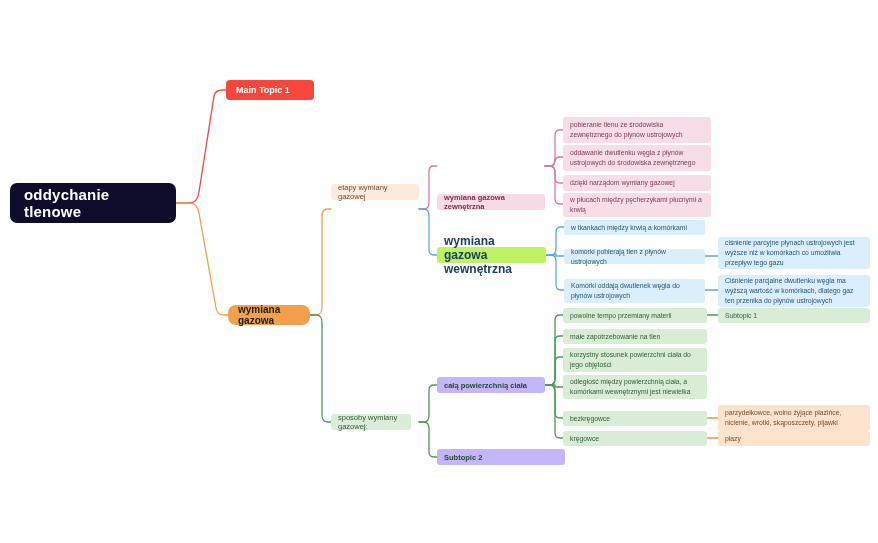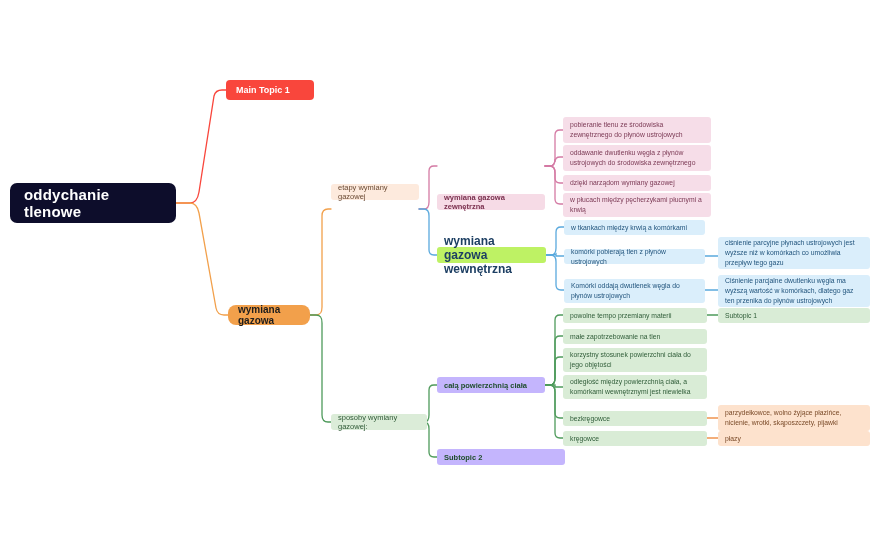--- a/index.html
+++ b/index.html
@@ -200,21 +200,21 @@
   </svg>
 
   <div class="node n-root" style="left:10px; top:183px; width:166px; height:40px;">oddychanie tlenowe</div>
 
   <div class="node n-red" style="left:226px; top:80px; width:88px; height:20px;">Main Topic 1</div>
 
   <div class="node n-orange" style="left:228px; top:305px; width:82px; height:20px;">wymiana gazowa</div>
 
   <div class="node n-peach" style="left:331px; top:184px; width:88px; height:16px;">etapy wymiany gazowej</div>
 
-  <div class="node n-peach-green" style="left:331px; top:414px; width:96px; height:16px;">sposoby wymiany gazowej:</div>
+  <div class="node n-peach-green" style="left:331px; top:414px; width:80px; height:16px;">sposoby wymiany gazowej:</div>
 
   <div class="node n-pink-hdr" style="left:437px; top:158px; width:108px; height:16px;">wymiana gazowa zewnętrzna</div>
 
   <div class="node n-blue-hdr" style="left:437px; top:247px; width:109px; height:16px;">wymiana gazowa wewnętrzna</div>
 
   <div class="node n-pink" style="left:563px; top:117px; width:148px; height:26px;">pobieranie tlenu ze środowiska zewnętrznego do płynów ustrojowych</div>
 
   <div class="node n-pink" style="left:563px; top:145px; width:148px; height:26px;">oddawanie dwutlenku węgla z płynów ustrojowych do środowiska zewnętrznego</div>
 
   <div class="node n-pink" style="left:563px; top:175px; width:148px; height:16px;">dzięki narządom wymiany gazowej</div>

